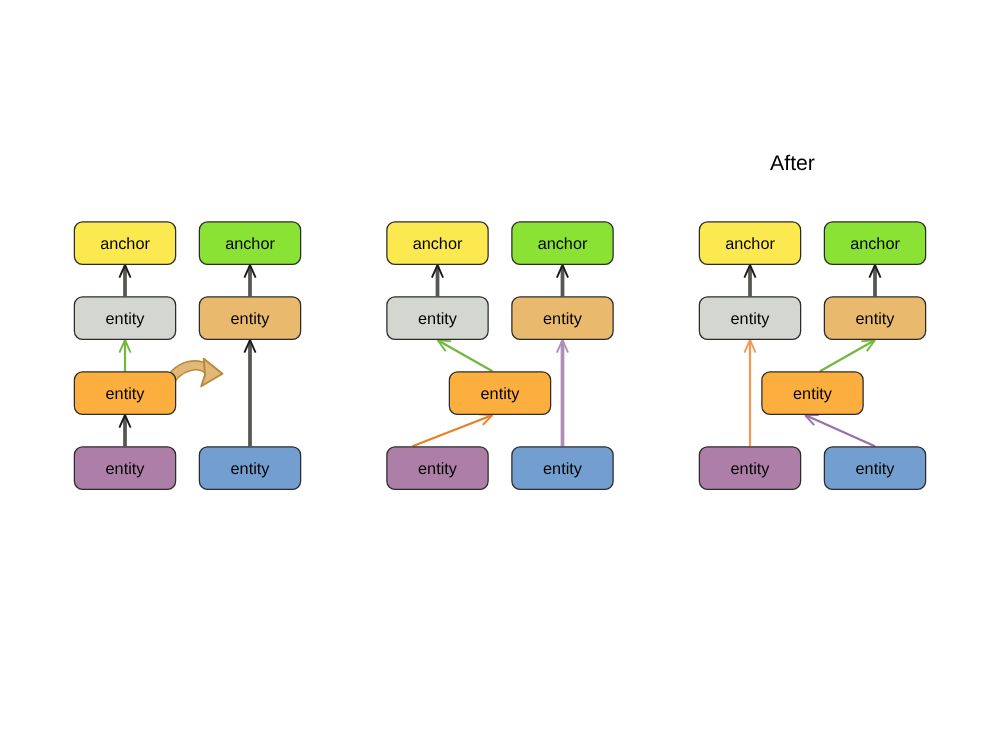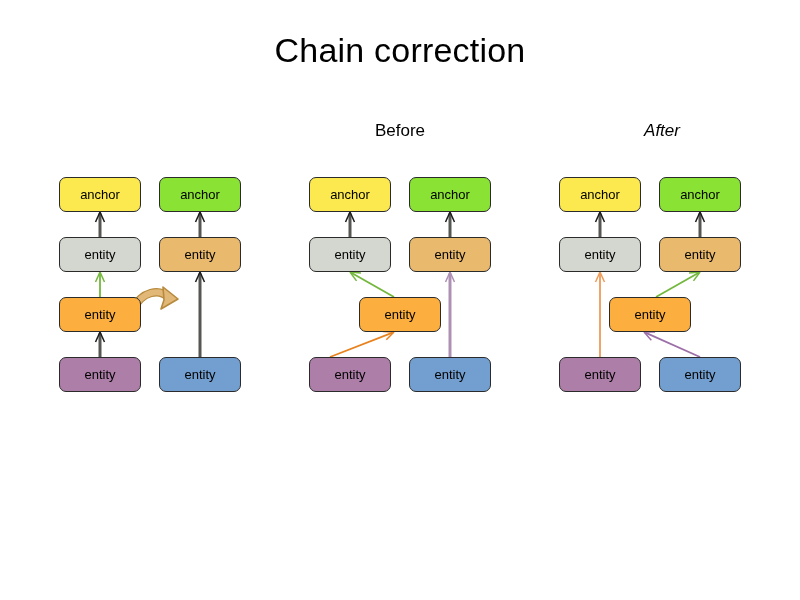--- a/index.html
+++ b/index.html
@@ -40,21 +40,21 @@
 
   .panel-label {
     position: absolute;
     top: 120px;
     font-size: 17px;
     line-height: 22px;
     text-align: center;
     white-space: nowrap;
   }
   .panel-label.before { left: 330px; width: 140px; }
-  .panel-label.after  { left: 592px; width: 140px; font-style: italic; }
+  .panel-label.after  { left: 564px; width: 140px; }
 
   .caption {
     position: absolute;
     left: 0;
     top: 470px;
     width: 800px;
     text-align: center;
     font-size: 19px;
     line-height: 26px;
     white-space: nowrap;
@@ -91,23 +91,21 @@
     height: 600px;
     z-index: 1;
     overflow: visible;
   }
 </style>
 </head>
 <body>
 
 <div id="stage">
 
-  <div class="page-title">Chain correction</div>
-
-  <div class="panel-label before">Before</div>
+
   <div class="panel-label after">After</div>
 
   <svg class="edges" viewBox="0 0 800 600">
     <g id="edge-group">
         <g>
           <line x1="100" y1="237" x2="100" y2="213.5" stroke="#555753" stroke-width="3" stroke-linecap="butt"></line>
           <line x1="100" y1="212" x2="104.48536498365527" y2="222.04397834343538" stroke="#1a1a1a" stroke-width="1.5" stroke-linecap="butt"></line>
           <line x1="100" y1="212" x2="95.51463501634473" y2="222.04397834343538" stroke="#1a1a1a" stroke-width="1.5" stroke-linecap="butt"></line>
         </g>
         <g>

